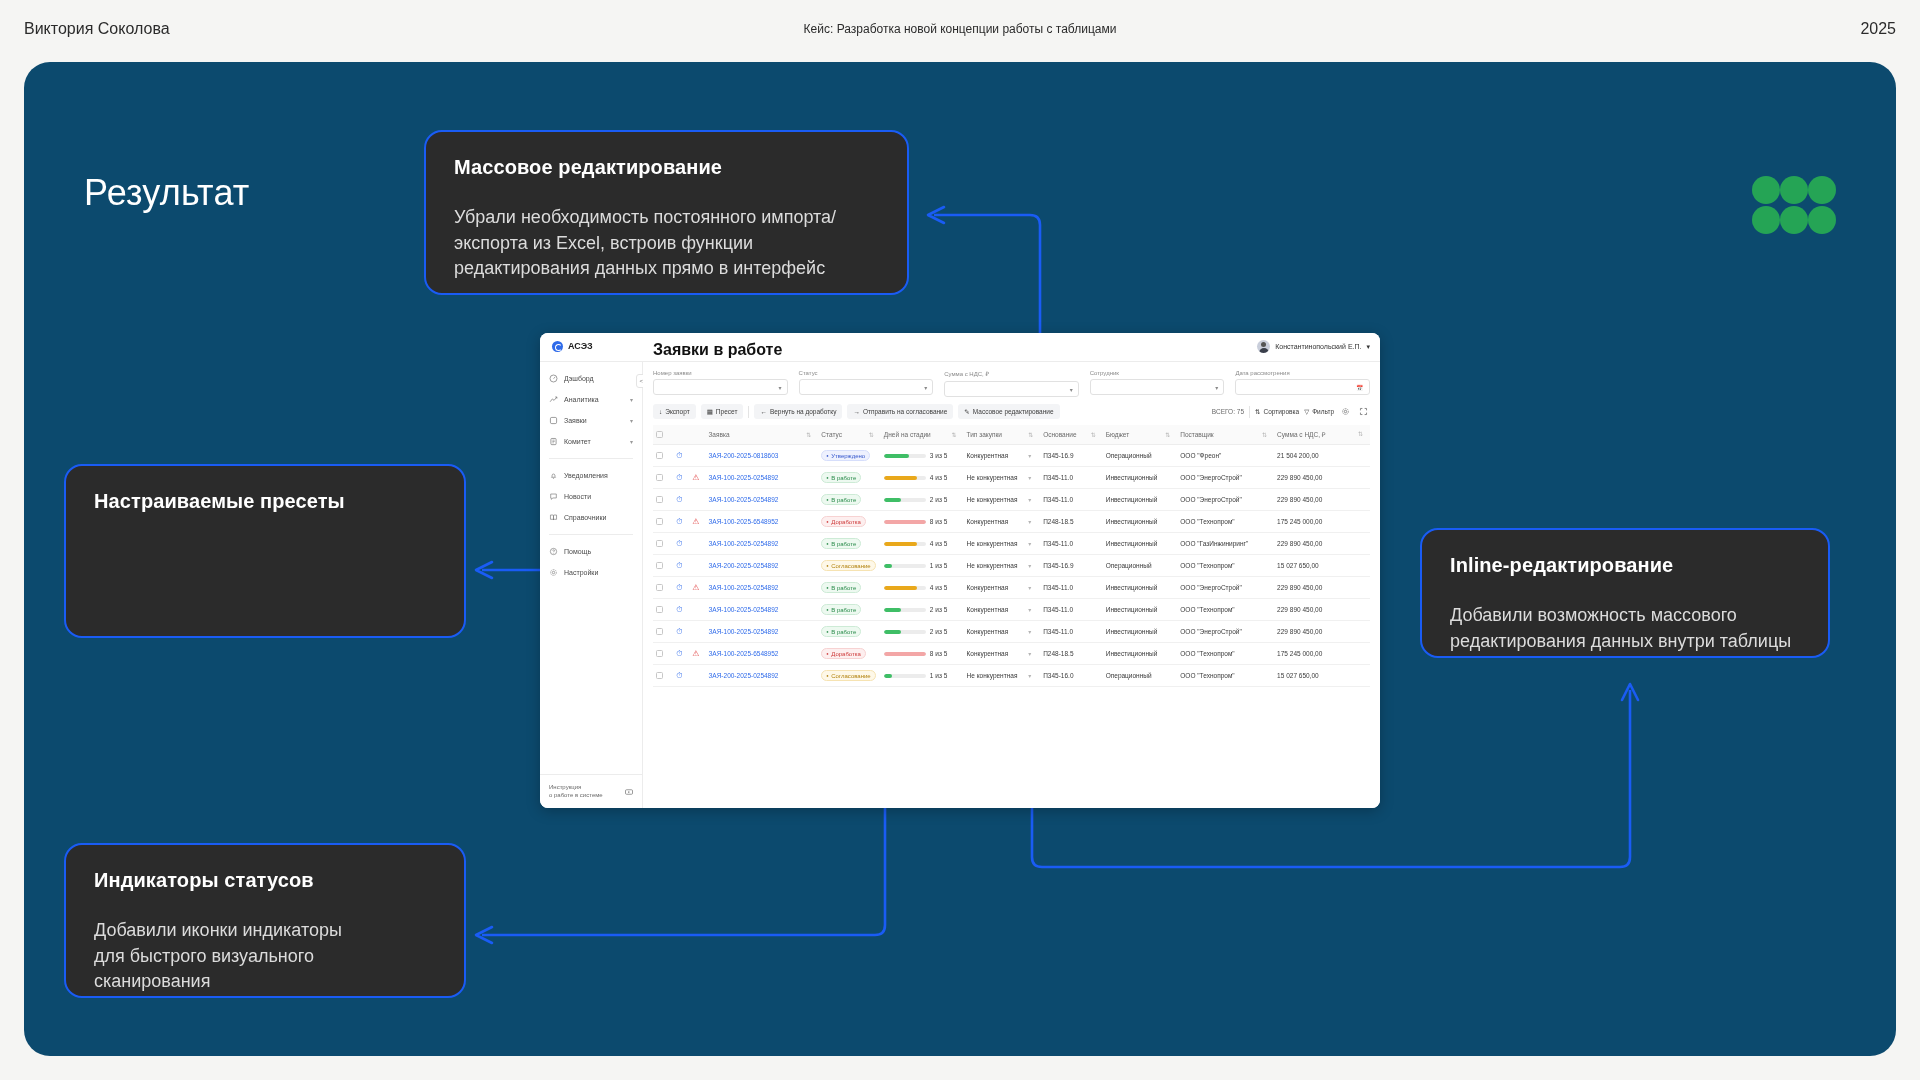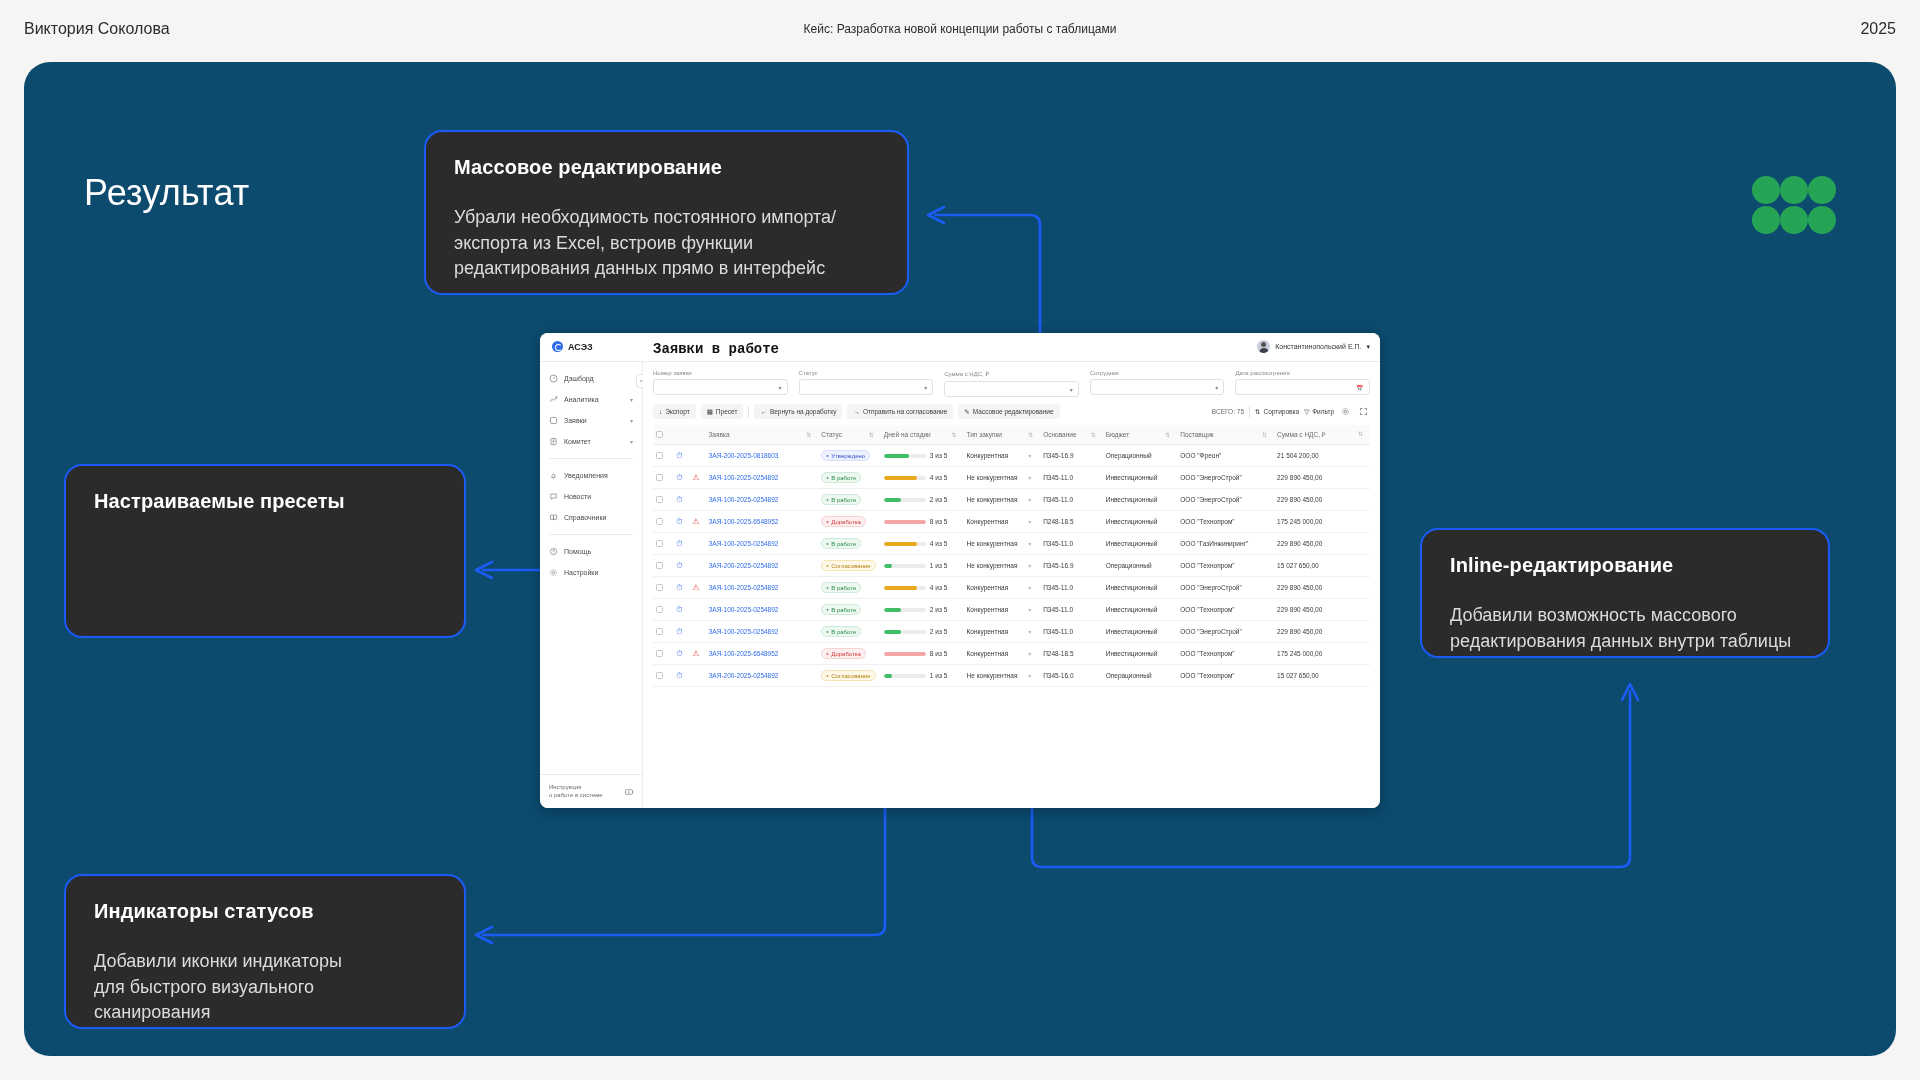--- a/index.html
+++ b/index.html
@@ -43,39 +43,39 @@
     background: #2B2B2B;
     padding: 24px 28px;
     color: #E9E9E9;
   }
   .callout h3 { font-size: 20px; font-weight: 700; color: #FFFFFF; margin-bottom: 26px; letter-spacing: .1px; }
   .callout p  { font-size: 18px; line-height: 1.42; color: #DCDCDC; white-space: pre-line; }
 
   #co-mass    { left: 424px;  top: 130px;  width: 485px;  height: 165px; }
   #co-presets { left: 64px;   top: 464px;  width: 402px;  height: 174px; }
   #co-inline  { left: 1420px; top: 528px;  width: 410px;  height: 130px; }
-  #co-status  { left: 64px;   top: 843px;  width: 402px;  height: 155px; margin-top: 31px; }
+  #co-status  { left: 64px;   top: 843px;  width: 402px;  height: 155px; }
 
   
   .conn { position: absolute; left: 0; top: 0; width: 1920px; height: 1080px; pointer-events: none; }
 
   
   .app {
     position: absolute; left: 540px; top: 333px;
     width: 840px; height: 475px;
     background: #FFFFFF; border-radius: 8px; overflow: hidden;
     font-size: 7px; color: #2B2B2B;
     box-shadow: 0 3px 14px rgba(0,0,0,.25);
   }
   
   .app-top { position:absolute; left:0; top:0; width:840px; height:29px; background:#fff; border-bottom:1px solid #ECECEC; }
-  .app-brand { position:absolute; left:12px; top:8px; display:flex; align-items:center; gap:5px; font-size:9px; font-weight:700; color:#1D1D1D; }
+  .app-brand { position:absolute; left:12px; top:8px; display:flex; gap:5px; font-size:9px; font-weight:700; color:#1D1D1D; }
   .brand-dot { width:11px; height:11px; border-radius:50%; background:#2F6BEA; position:relative; }
   .brand-dot::after{ content:""; position:absolute; left:3px; top:2.5px; width:5px; height:5px; border:1.4px solid #fff; border-radius:50%; border-right-color:transparent; }
-  .app-pagetitle { position:absolute; left:113px; top:8px; font-size:14px; font-weight:700; color:#111;font-family:Liberation Mono, monospace; }
+  .app-pagetitle { position:absolute; left:113px; top:8px; font-size:16px; font-weight:700; color:#111; }
   .app-user { position:absolute; right:10px; top:7px; display:flex; align-items:center; gap:5px; font-size:7px; color:#333; }
   .avatar { width:13px; height:13px; border-radius:50%; background:#C9CEDB; position:relative; overflow:hidden; }
   .avatar::before{content:"";position:absolute;left:4px;top:2px;width:5px;height:5px;border-radius:50%;background:#555;}
   .avatar::after{content:"";position:absolute;left:1.5px;top:8px;width:10px;height:7px;border-radius:5px 5px 0 0;background:#3A3F4B;}
 
   
   .app-side { position:absolute; left:0; top:29px; width:103px; height:446px; background:#FFFFFF; border-right:1px solid #ECECEC; }
   .side-item { display:flex; align-items:center; gap:6px; height:21px; padding:0 9px; font-size:7px; color:#4A4A4A; }
   .side-item .chev { margin-left:auto; font-size:6px; color:#9a9a9a; }
   .side-ico { width:9px; height:9px; flex:0 0 9px; display:block; }

